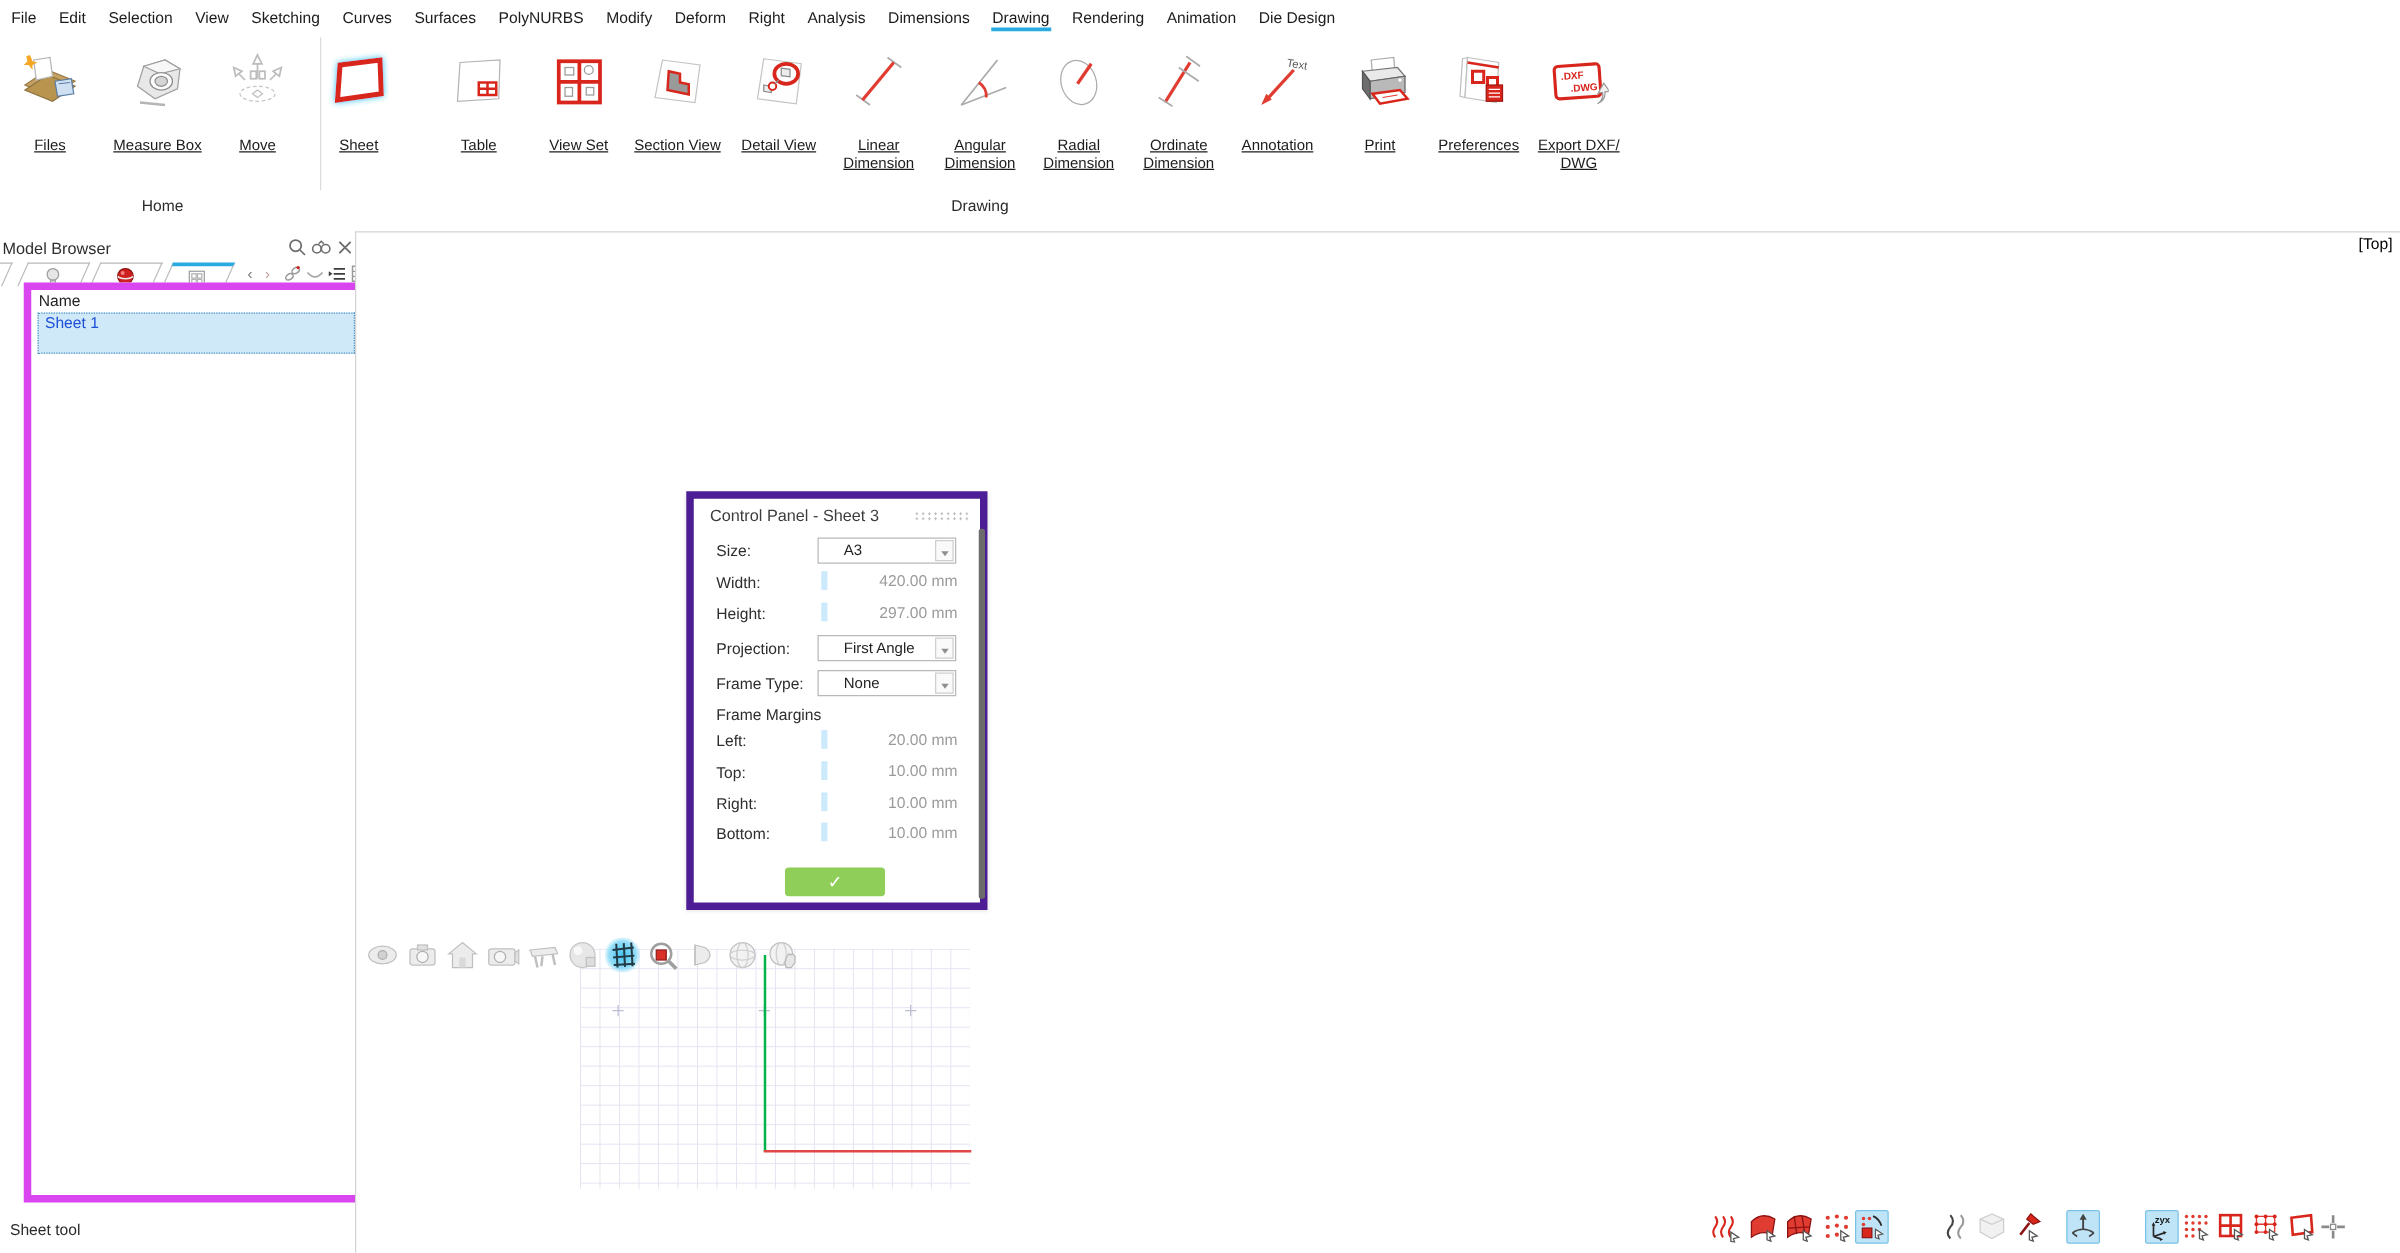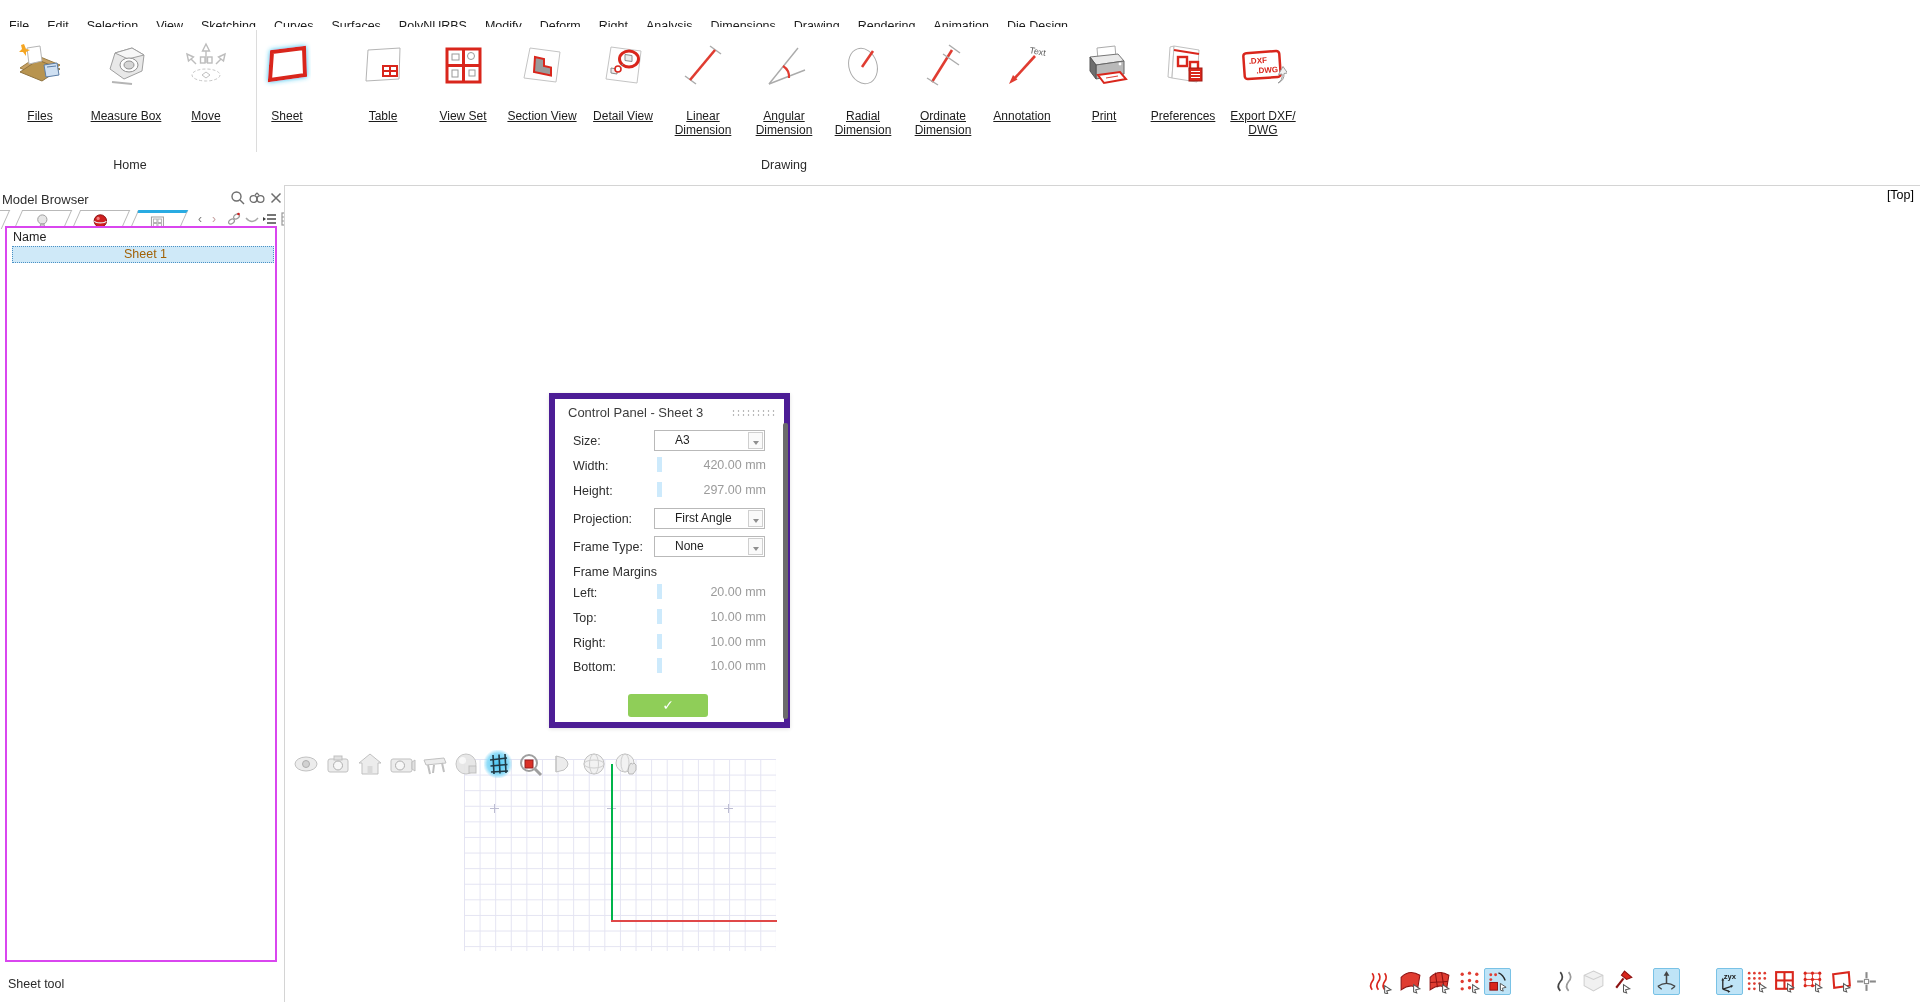--- a/index.html
+++ b/index.html
@@ -1,45 +1,45 @@
 <!DOCTYPE html>
 <html><head>
 <meta charset="utf-8">
 <style>
   * { margin:0; padding:0; box-sizing:border-box; }
   html,body { width:1920px; height:1002px; background:#fff; overflow:hidden;
     font-family:"Liberation Sans", sans-serif; color:#222; }
   
   #menubar { position:absolute; left:0; top:0; width:1920px; height:27px;
-    display:flex; align-items:center; padding-left:8px; gap:16px; background:#fff;margin-top:12px; }
+    display:flex; align-items:center; padding-left:8px; gap:16px; background:#fff; }
   .menu-item { font-size:12.5px; color:#1c1c1c; padding:5px 1px 4px 1px; cursor:default; white-space:nowrap; }
   .menu-item.active { border-bottom:3px solid #29abe2; padding-bottom:1px; }
   
   #ribbon { position:absolute; left:0; top:27px; width:1920px; height:158px; background:#fff; }
   .ribbon-item { position:absolute; top:14px; width:80px; text-align:center; }
   .ribbon-item .ric { width:48px; height:48px; margin:0 auto; display:block; }
   .ribbon-item .rlabel { margin-top:20px; font-size:12px; line-height:14px; color:#1c1c1c;text-decoration:underline; }
   .ribbon-divider { position:absolute; top:3px; height:122px; width:1px; background:#dcdcdc; }
   .group-label { position:absolute; top:131px; width:200px; text-align:center; font-size:12.5px; color:#2b2b2b; }
   
   #left-panel { position:absolute; left:0; top:185px; width:284px; height:817px; background:#fff; }
   #mb-title-row { position:absolute; left:2px; top:5px; width:280px; height:18px; }
   #mb-title { font-size:13px; color:#2e2e2e; }
   .mb-tool { position:absolute; top:0; width:16px; height:16px; }
   #tabstrip { position:absolute; left:2px; top:24px; width:280px; height:20px; }
   .tab { position:absolute; top:1px; height:19px; width:50px; border:1px solid #b9b9b9; border-bottom:none;
     transform:skewX(-24deg); background:#fff; }
   .tab.active { border-top:3px solid #29abe2; }
   .tab-ic { position:absolute; top:2px; width:16px; height:16px; transform:skewX(24deg); left:16px; }
   .ts-ctl { position:absolute; top:3px; font-size:12px; color:#9a9a9a; }
-  #tree-box { position:absolute; left:5px; top:41px; width:272px; height:736px;
-    border:2px solid #d946ef; background:#fff; }
+  #tree-box { position:absolute; left:19px; top:41px; width:272px; height:736px;
+    border:6px solid #d946ef; background:#fff; }
   #tree-header { font-size:12.5px; color:#222; padding:2px 0 2px 6px; }
-  #tree-row-selected { margin-left:5px; margin-right:1px; height:17px; background:#cfe9f8;
-    border:1px dotted #4a90c4; font-size:12.5px; color:#a16207; padding-left:5px; line-height:15px;text-align:center; }
+  #tree-row-selected { margin-left:5px; margin-right:1px; height:33px; background:#cfe9f8;
+    border:1px dotted #4a90c4; font-size:12.5px; color:#1d4ed8; padding-left:5px; line-height:15px; }
   
   #canvas { position:absolute; left:284px; top:185px; width:1636px; height:817px;
     background:#fff; border-top:1px solid #d4d4d4; border-left:1px solid #d4d4d4; }
   #view-label { position:absolute; right:6px; top:2px; font-size:12.5px; color:#000000; }
   #grid { position:absolute; left:179px; top:573px; width:312px; height:192px;
     background-image:
       linear-gradient(to right, #e4e4f2 1px, transparent 1px),
       linear-gradient(to bottom, #e4e4f2 1px, transparent 1px);
     background-size:15.6px 15.6px; }
   .grid-cross { position:absolute; width:9px; height:9px; }

